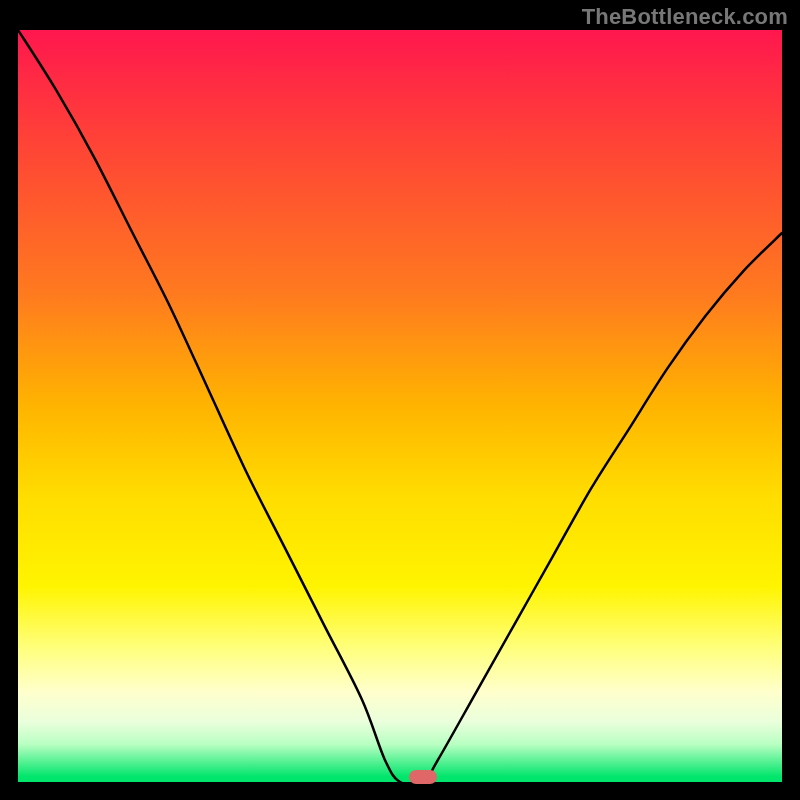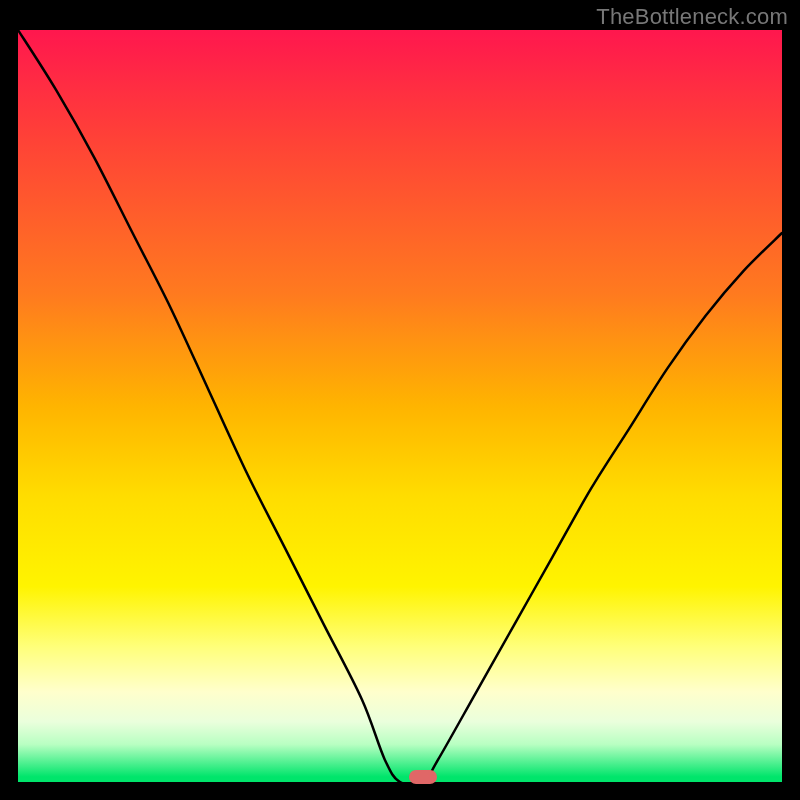--- a/index.html
+++ b/index.html
@@ -16,21 +16,21 @@
     width: 800px;
     height: 800px;
     background: #000;
   }
   .attribution {
     position: absolute;
     top: 4px;
     right: 12px;
     color: #777;
     font-size: 22px;
-    font-weight: 400;
+    font-weight: 700;
     letter-spacing: 0.2px;
     z-index: 10;
   }
   .plot {
     position: absolute;
     left: 18px;
     top: 30px;
     width: 764px;
     height: 752px;
     background: linear-gradient(

